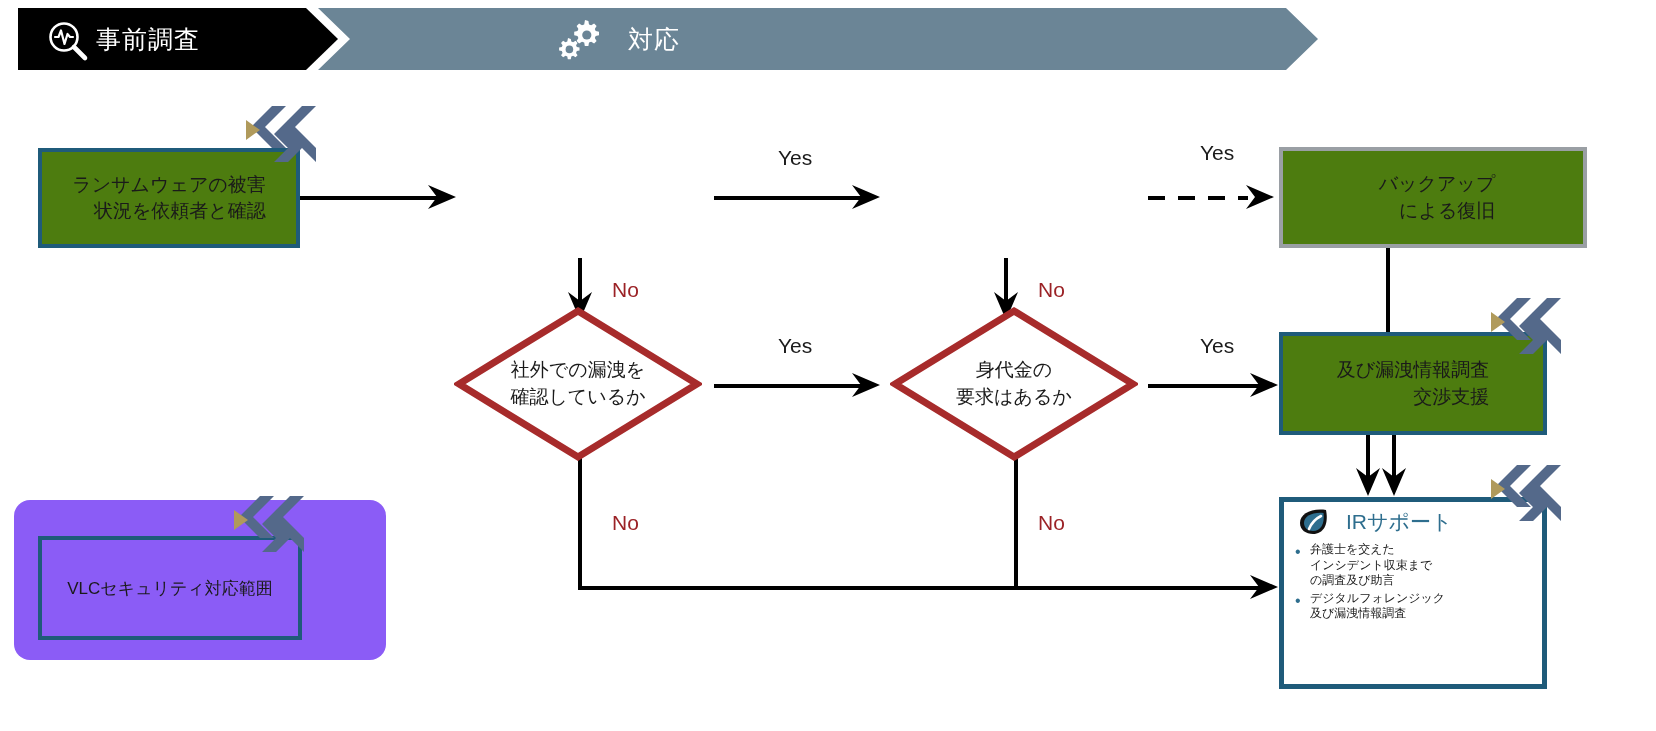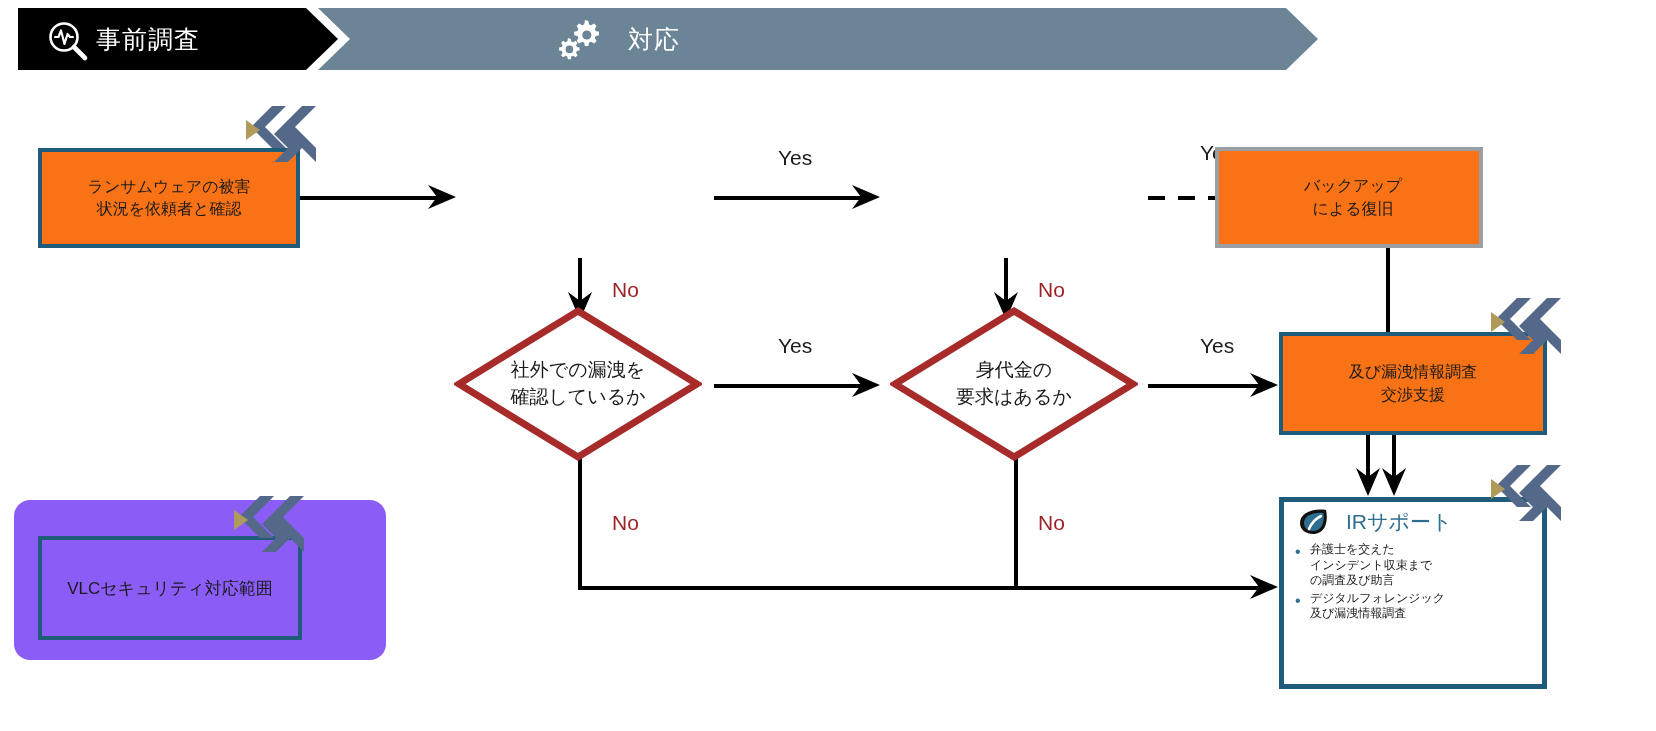--- a/index.html
+++ b/index.html
@@ -69,24 +69,24 @@
   .icon-gears   { left: 238px; top: 10px; }
   .icon-bulb    { left: 22px; top: 9px; }
 
   
   .node {
     position: absolute;
     box-sizing: border-box;
     display: flex;
     align-items: center;
     justify-content: center;
-    text-align: center;
-    background: #f97316;
+    text-align: right;
+    background: #4d7c0f;
     color: #1a1a1a;
-    font-size: 16px;
+    font-size: 19px;
     line-height: 1.38;
     white-space: pre-line;
   }
   .box-blue  { border: 4px solid #1F5B7A; }
   .box-gray  { border: 4px solid #9A9FA4; }
 
   
   .diamond {
     position: absolute;
   }
@@ -302,21 +302,21 @@
 状況を依頼者と確認</div>
   <svg class="xlogo" style="left:244px; top:106px;" width="74" height="68" viewBox="0 0 74 68">
     <path d="M34 34 L48 20 L42 14 L52 4 L66 18 L60 24 L74 38 L60 52 L52 44 L42 54 L48 60 L34 46 Z" fill="none"></path>
     <path d="M30 0 L44 14 L58 0 L72 0 L51 21 L72 42 L72 56 L58 42 L44 56 L30 56 L44 42 L30 28 L44 14 Z" fill="#54698A"></path>
     <path d="M28 0 L42 0 L21 21 L42 42 L28 42 L7 21 Z" fill="#54698A"></path>
     <path d="M2 14 L16 24 L2 34 Z" fill="#B09A5B"></path>
   </svg>
 
 
 
-  <div class="node box-gray" style="left:1215px; top:147px; width:268px; height:101px;padding-left:8px;">バックアップ
+  <div class="node box-gray" style="left:1279px; top:147px; width:308px; height:101px;padding-left:8px;">バックアップ
 による復旧</div>
 
   <div class="diamond" style="left:454px; top:306px; width:248px; height:156px;">
     <svg class="dshape" viewBox="0 0 248 156" preserveAspectRatio="none">
       <polygon points="124,5 243,78 124,151 5,78" fill="#ffffff" stroke="#A72B2B" stroke-width="7"></polygon>
     </svg>
     <div class="dtext">社外での漏洩を
 確認しているか</div>
   </div>
 

